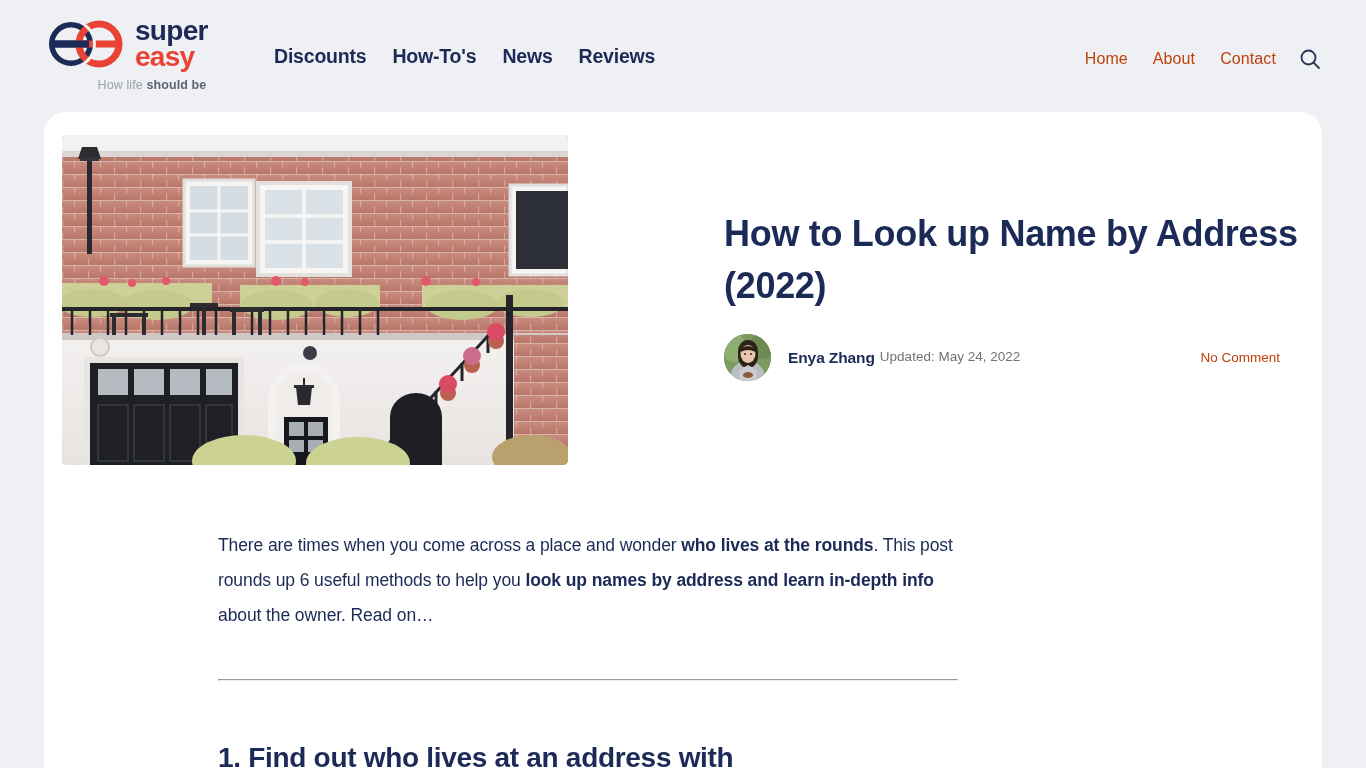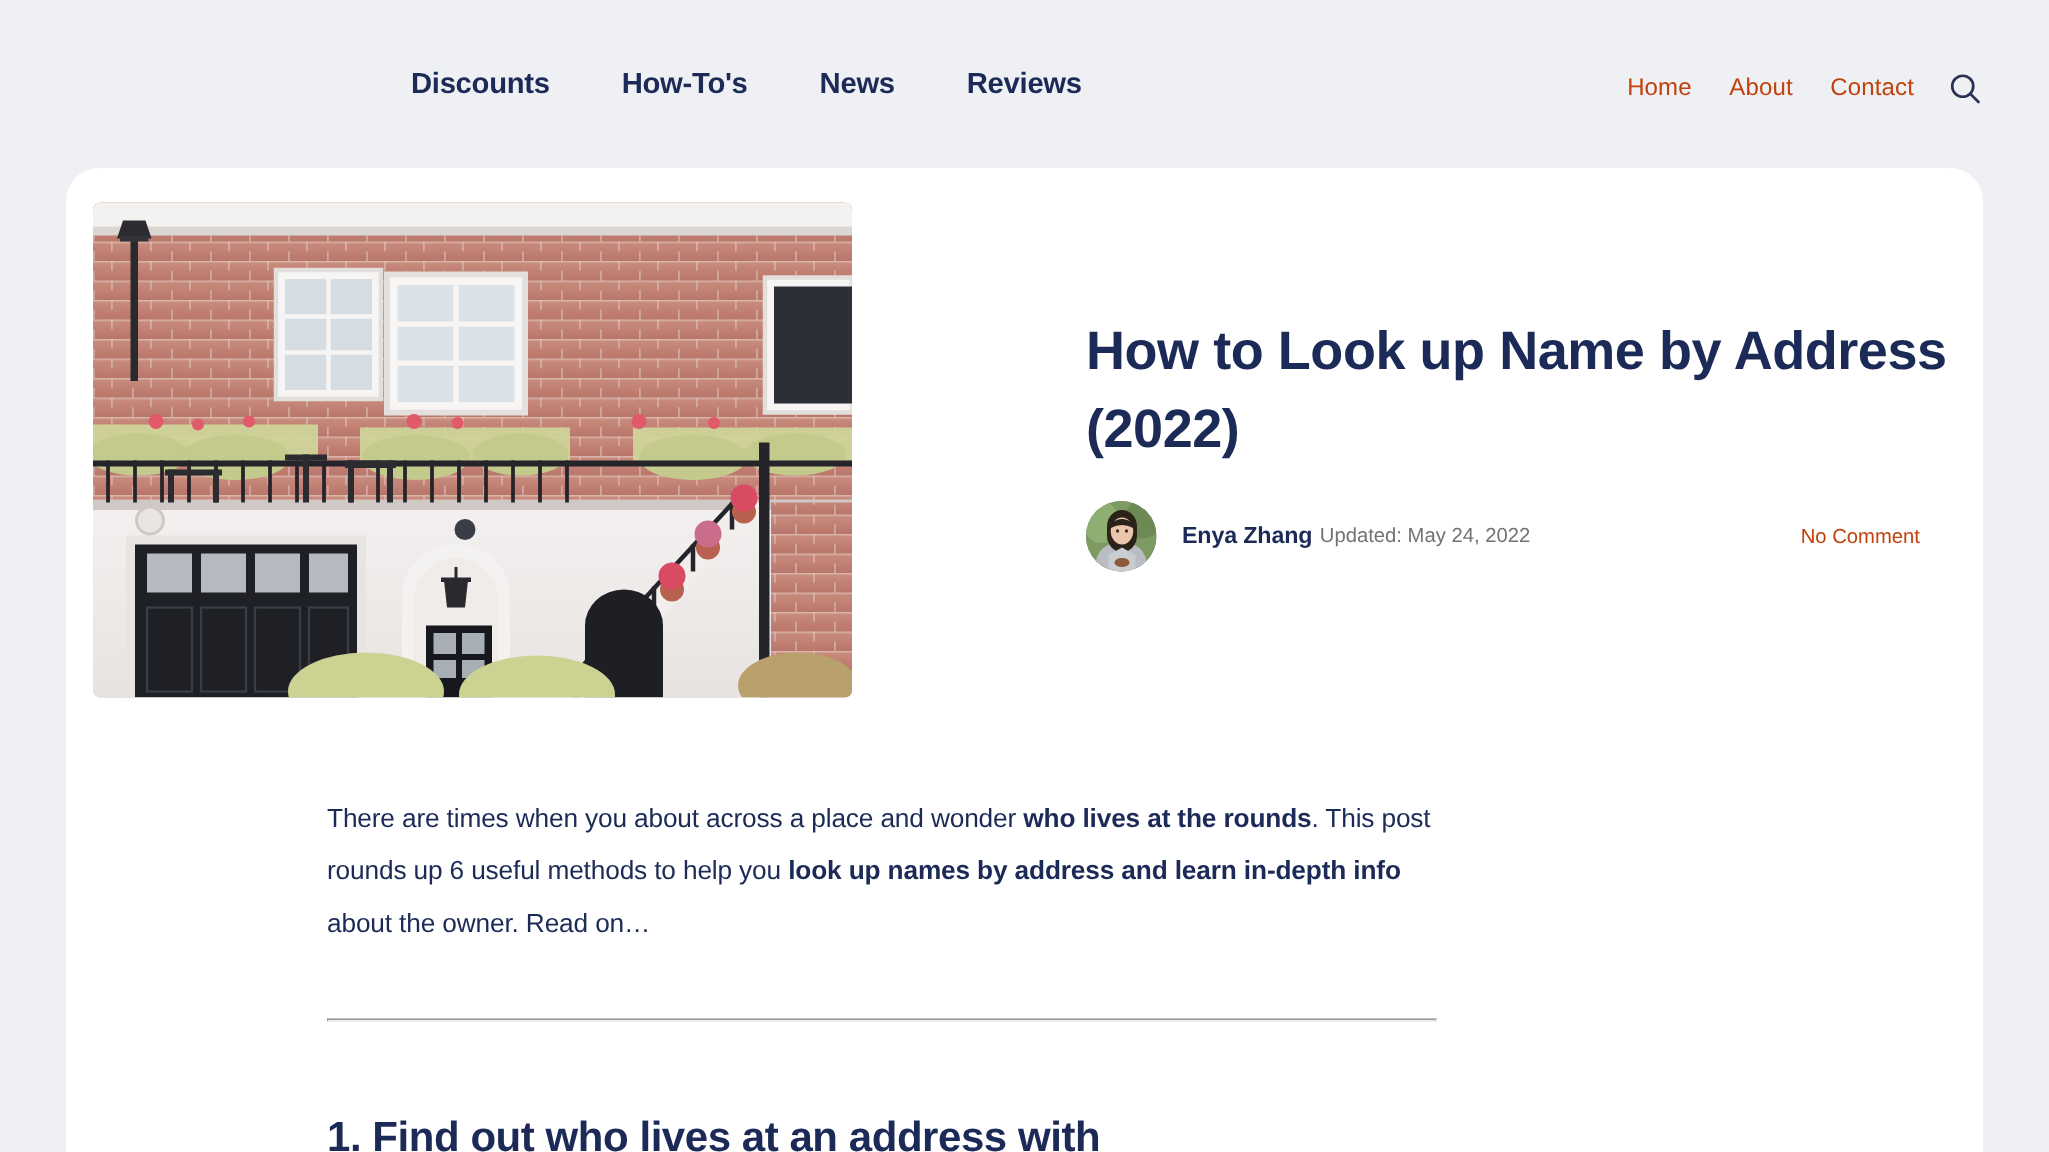--- a/index.html
+++ b/index.html
@@ -46,21 +46,21 @@
     font-size:12.5px;
     color:#9aa0ac;
     letter-spacing:0.1px;
   }
   .brand-tagline b{ color:#5d6573; font-weight:bold; }
 
   .main-nav{
     position:absolute;
     left:274px; top:45px;
     display:flex;
-    gap:48px;
+    gap:26px;
   }
   .main-nav a{
     font-size:19.5px;
     font-weight:bold;
     color:#1b2a56;
     text-decoration:none;
     letter-spacing:-0.2px;
     white-space:nowrap;
   }
 
@@ -186,20 +186,40 @@
     line-height:1.35;
     color:#1b2a56;
     letter-spacing:-0.3px;
   }
 </style>
 </head>
 <body>
 
 <header class="site-header">
 
+  <div class="brand">
+    <div class="brand-row">
+      <svg class="brand-mark" viewBox="0 0 82 48">
+
+        <circle cx="27" cy="24" r="20" fill="none" stroke="#1b2a56" stroke-width="7"></circle>
+        <rect x="9" y="20.5" width="36" height="7" fill="#1b2a56"></rect>
+
+        <circle cx="55" cy="24" r="20" fill="none" stroke="#ea4335" stroke-width="7"></circle>
+        <rect x="37" y="20.5" width="36" height="7" fill="#ea4335"></rect>
+
+        <circle cx="27" cy="24" r="23.5" fill="none" stroke="#eff0f4" stroke-width="3"></circle>
+        <rect x="9" y="20.5" width="36" height="7" fill="#1b2a56"></rect>
+      </svg>
+      <span class="brand-word">
+        <span class="w1">super</span>
+        <span class="w2">easy</span>
+      </span>
+    </div>
+    <div class="brand-tagline"><span>How life </span><b>should be</b></div>
+  </div>
 
   <nav class="main-nav">
     <a href="#">Discounts</a>
     <a href="#">How-To's</a>
     <a href="#">News</a>
     <a href="#">Reviews</a>
   </nav>
 
   <nav class="util-nav">
     <a href="#">Home</a>
@@ -410,18 +430,18 @@
       </div>
       <div class="byline-text">
         <span class="author-name">Enya Zhang</span>
         <span class="updated">Updated: May 24, 2022</span>
       </div>
       <span class="comment-count">No Comment</span>
     </div>
   </div>
 
   <div class="article-body">
-    <p class="lede"><span>There are times when you about across a place and wonder </span><b>who lives at the rounds</b><span>. This post rounds up 6 useful methods to help you </span><b>look up names by address and learn in-depth info</b><span> about the owner. Read on…</span></p>
+    <p class="lede"><span>There are times when you come across a place and wonder </span><b>who lives at the rounds</b><span>. This post rounds up 6 useful methods to help you </span><b>look up names by address and learn in-depth info</b><span> about the owner. Read on…</span></p>
     <hr class="divider">
     <h2 class="section-heading">1. Find out who lives at an address with</h2>
   </div>
 
 </main>
 
 </body></html>

